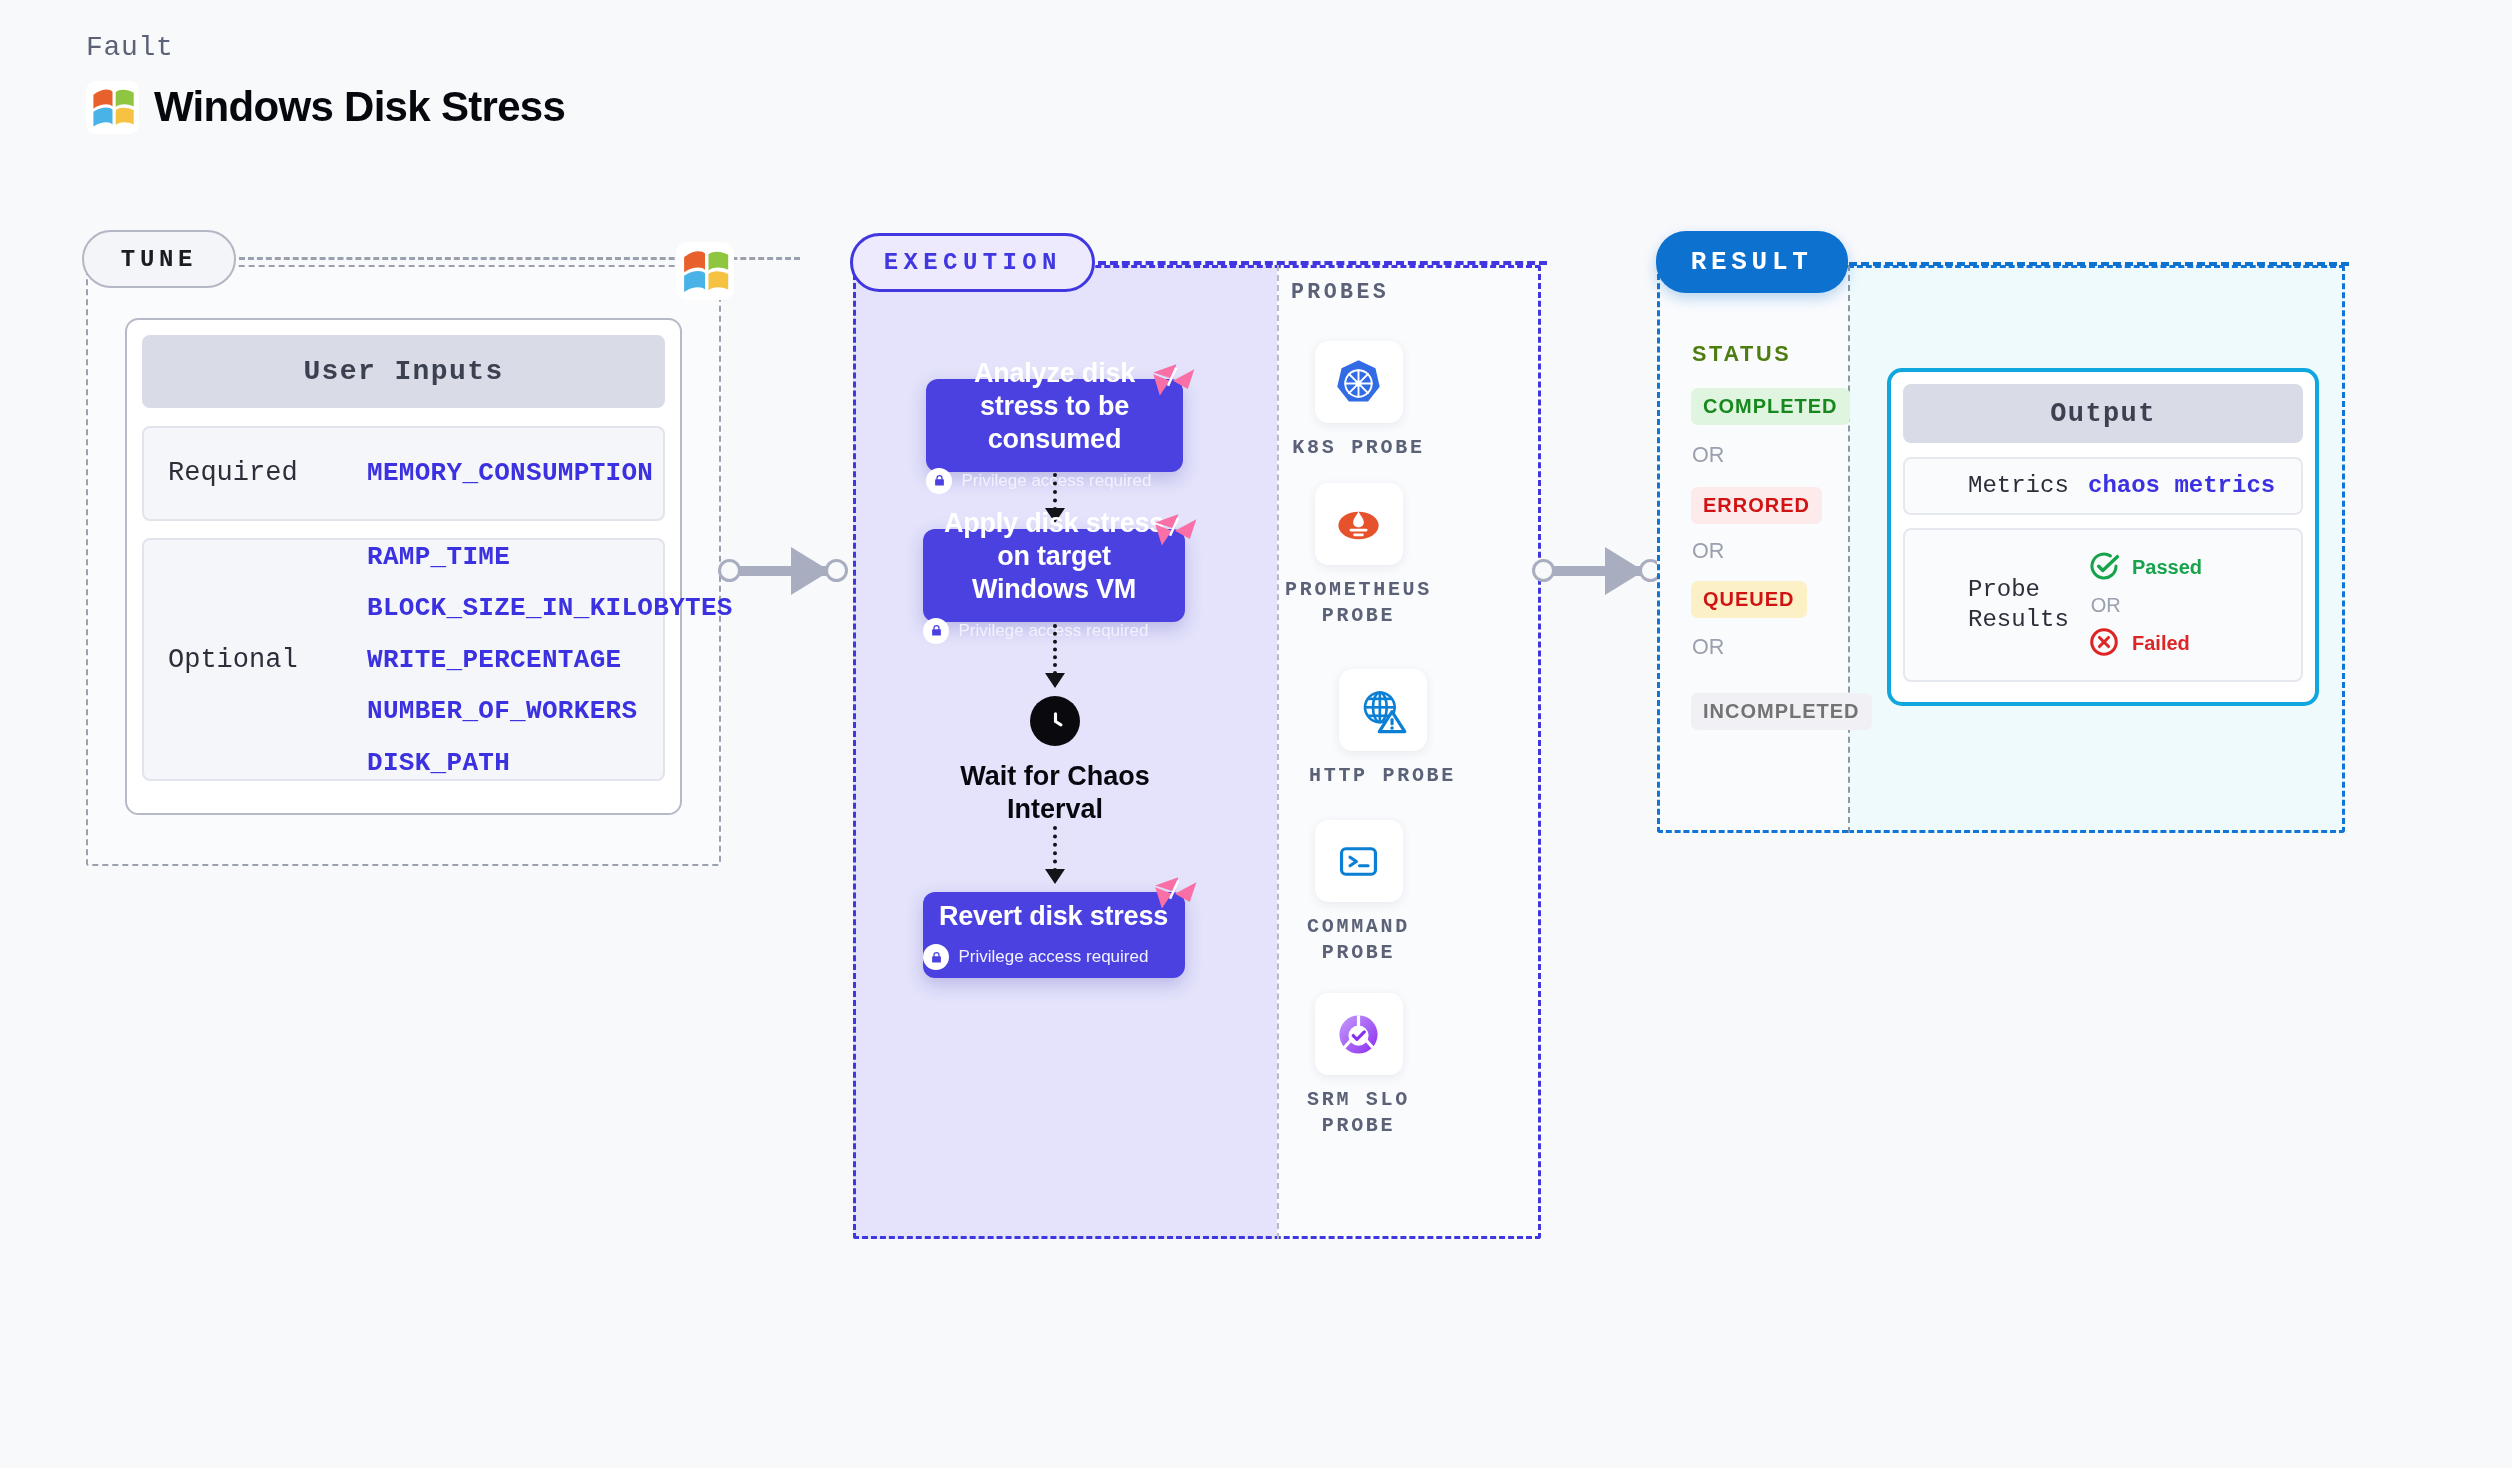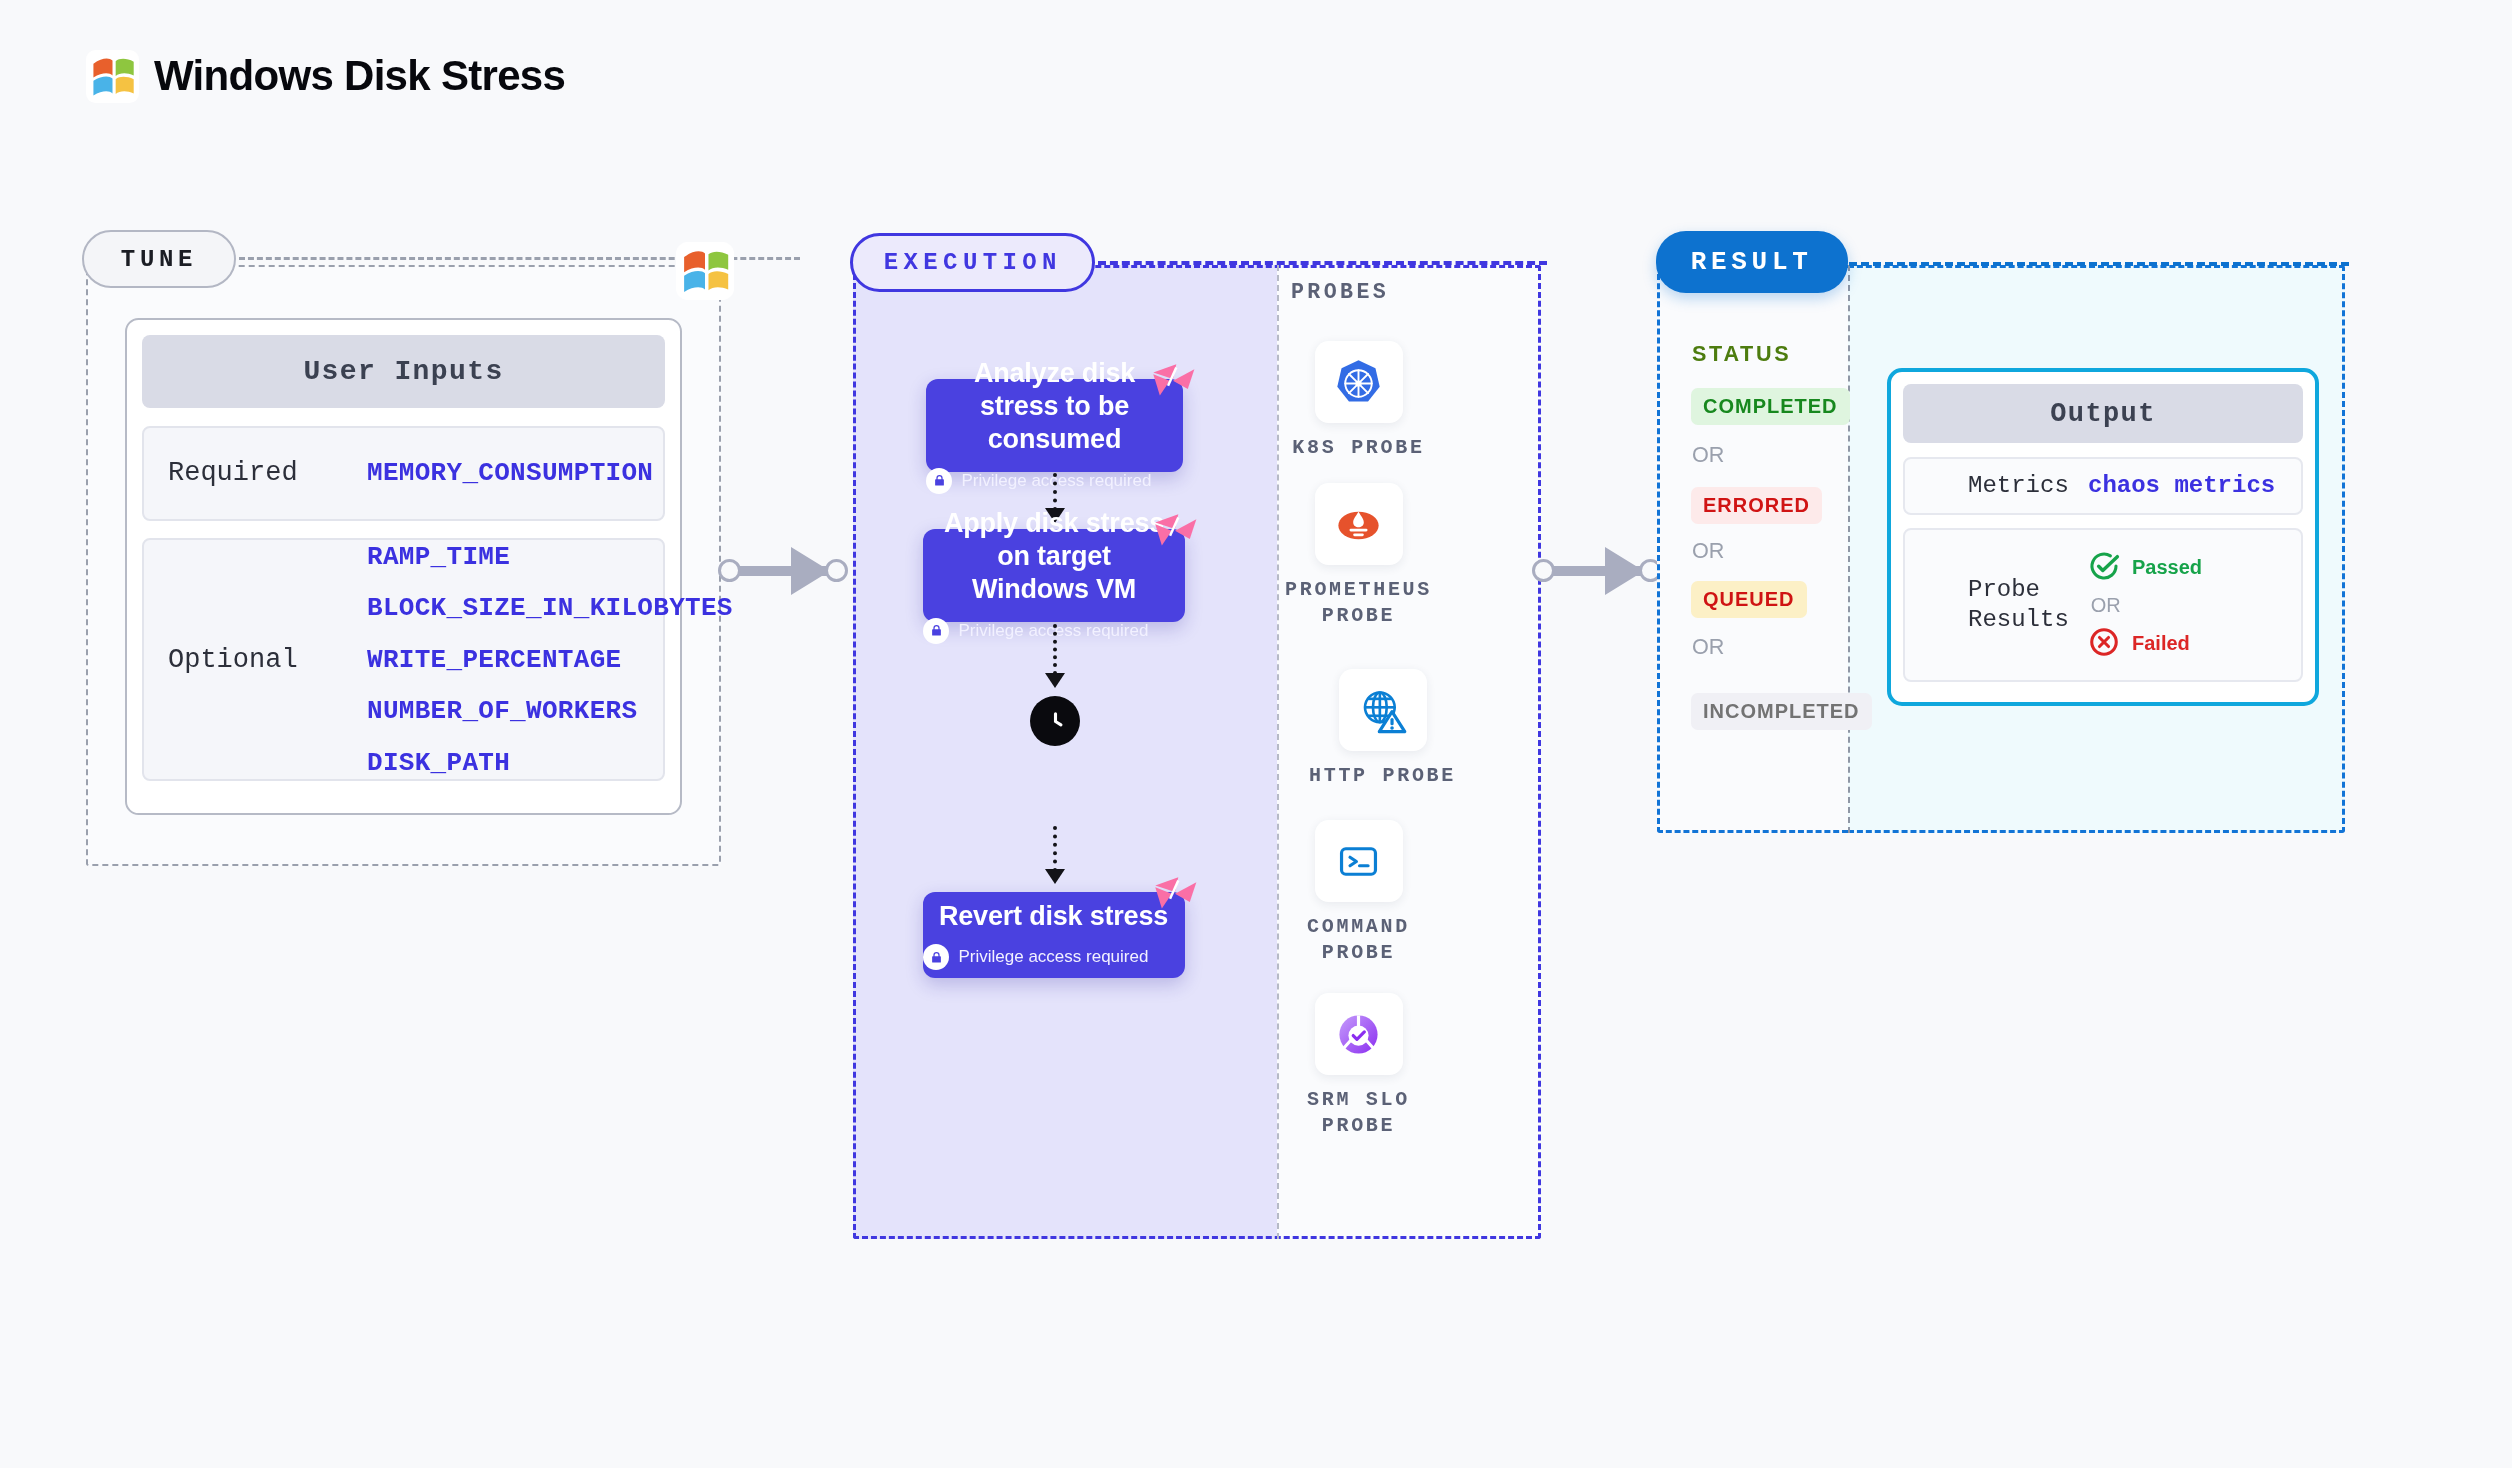--- a/index.html
+++ b/index.html
@@ -228,20 +228,21 @@
   .connector .head {
     position:absolute; top:0; width:0; height:0;
     border-top:24px solid transparent; border-bottom:24px solid transparent;
     border-left:39px solid #a9adc0;
   }
 </style>
 </head>
 <body>
 
 <div id="header">
+  <div id="fault-label">Fault</div>
   <div id="title-row">
     <span class="winlogo" style="width:53px;height:53px;">
       <svg viewBox="0 0 100 100" width="53" height="53">
         <rect x="0" y="0" width="100" height="100" rx="18" fill="#ffffff"></rect>
         <path d="M14 26 C30 14 44 14 50 20 L50 48 C44 42 30 42 14 52 Z" fill="#e8602c"></path>
         <path d="M56 21 C63 15 77 15 90 22 L90 48 C77 42 63 43 56 49 Z" fill="#8ec63f"></path>
         <path d="M14 58 C30 48 44 48 50 54 L50 82 C44 76 30 76 14 86 Z" fill="#49b3e8"></path>
         <path d="M56 55 C63 49 77 49 90 55 L90 82 C77 76 63 77 56 83 Z" fill="#f5c242"></path>
       </svg>
     </span>
@@ -345,20 +346,23 @@
     </div>
   </div>
 
   <div class="arrow-dotted" style="left:200px; top:359px; height:51px;"></div>
   <div class="arrow-head" style="left:192px; top:408px;"></div>
 
   <div id="clock-icon" style="left:177px; top:431px;">
     <svg viewBox="0 0 24 24" width="31" height="31">
       <path d="M12 6v6l4.2 2.6" stroke="#ffffff" stroke-width="2.4" stroke-linecap="round" fill="none"></path>
     </svg>
+  </div>
+  <div id="wait-label" style="left:60px; top:495px;">
+    <span>Wait for Chaos Interval</span>
   </div>
 
   <div class="arrow-dotted" style="left:200px; top:561px; height:46px;"></div>
   <div class="arrow-head" style="left:192px; top:604px;"></div>
 
   <div class="exec-box" style="left:70px; top:627px; width:262px; height:86px;">
     <span class="chaos-badge">
       <svg viewBox="0 0 60 56" width="50" height="46">
         <path d="M6 14 L34 4 L30 22 Z" fill="#fa6fa6"></path>
         <path d="M56 10 L48 34 L30 24 Z" fill="#fa6fa6"></path>

